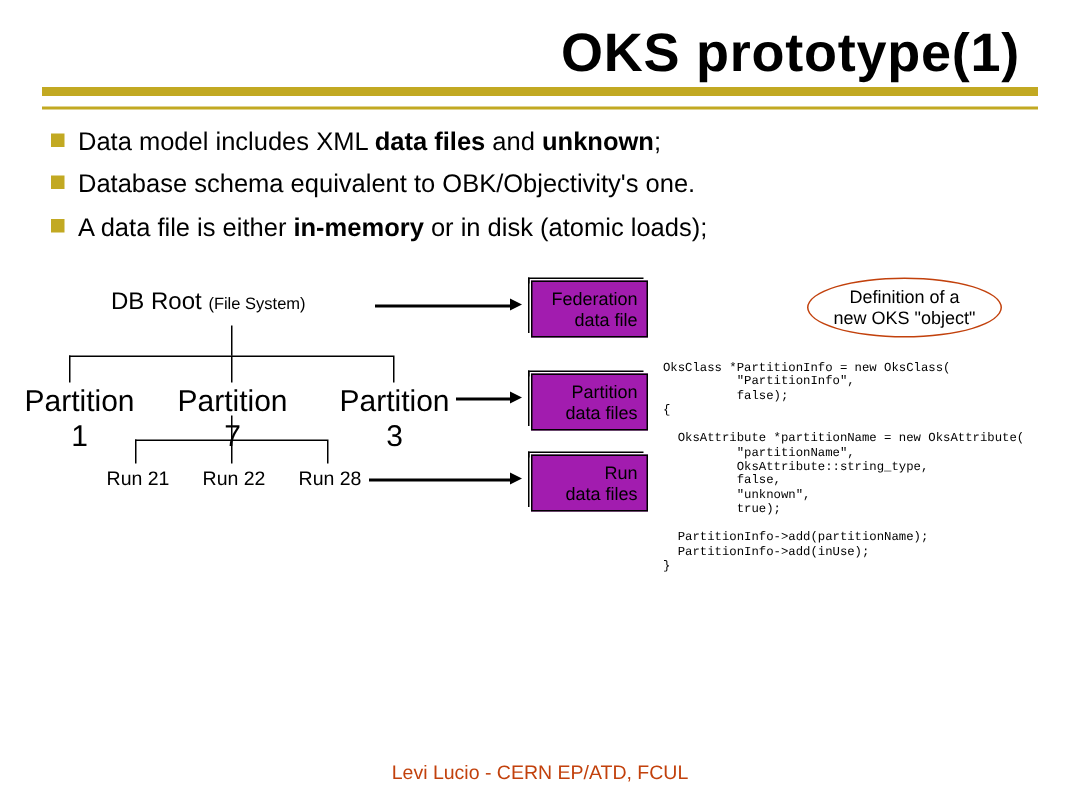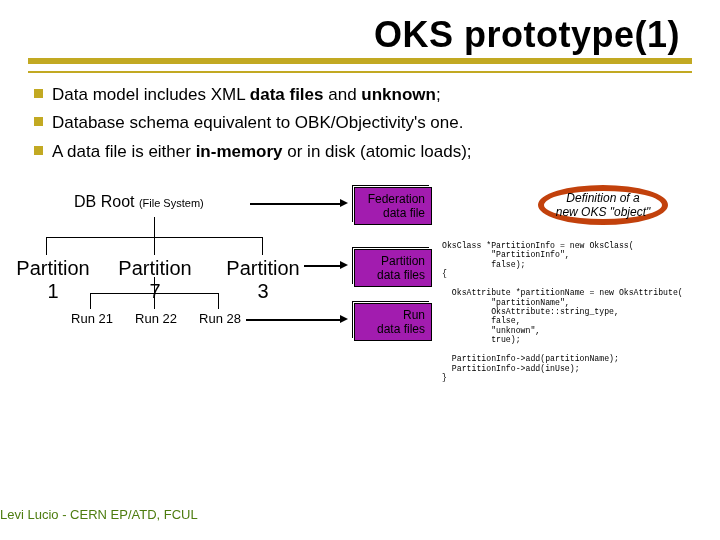--- a/index.html
+++ b/index.html
@@ -39,48 +39,47 @@
     font-size: 12px;
     text-align: right;
     background: #a21caf;
   }
   .docbox::before { content: ""; position: absolute; left: -3px; top: -3px; right: 2px; height: 3px; border-top: 1px solid #000; border-left: 1px solid #000; }
   .docbox::after { content: ""; position: absolute; left: -3px; top: -2px; bottom: 2px; width: 2px; border-left: 1px solid #000; }
 
   
   .oval {
     position: absolute;
-    border: 6px solid #c2410c;
+    border: 1px solid #c2410c;
     border-radius: 50%;
     font-size: 12px;
     text-align: center;
     display: flex; align-items: center; justify-content: center;
     padding: 0 6px;
-    font-style: italic;
   }
 
   
   .code {
     position: absolute;
     font-family: "Courier New", Courier, monospace;
     font-size: 8.2px;
     line-height: 1.15;
     white-space: pre;
   }
 
   .line { position: absolute; background: #000; }
   .arrow-head {
     position: absolute; width: 0; height: 0;
     border-top: 4px solid transparent;
     border-bottom: 4px solid transparent;
     border-left: 8px solid #000;
   }
 
   .footer {
-    position: absolute; left: 0; right: 0; bottom: 18px; font-size: 13px; color: #4d7c0f;
+    position: absolute; left: 0; right: 0; bottom: 18px; text-align: center; font-size: 13px; color: #c2410c;
   }
 </style>
 </head>
 <body>
 
 <div class="header">
   <div class="title-row">
     <div class="title">OKS prototype(1)</div>
   </div>
 </div>

